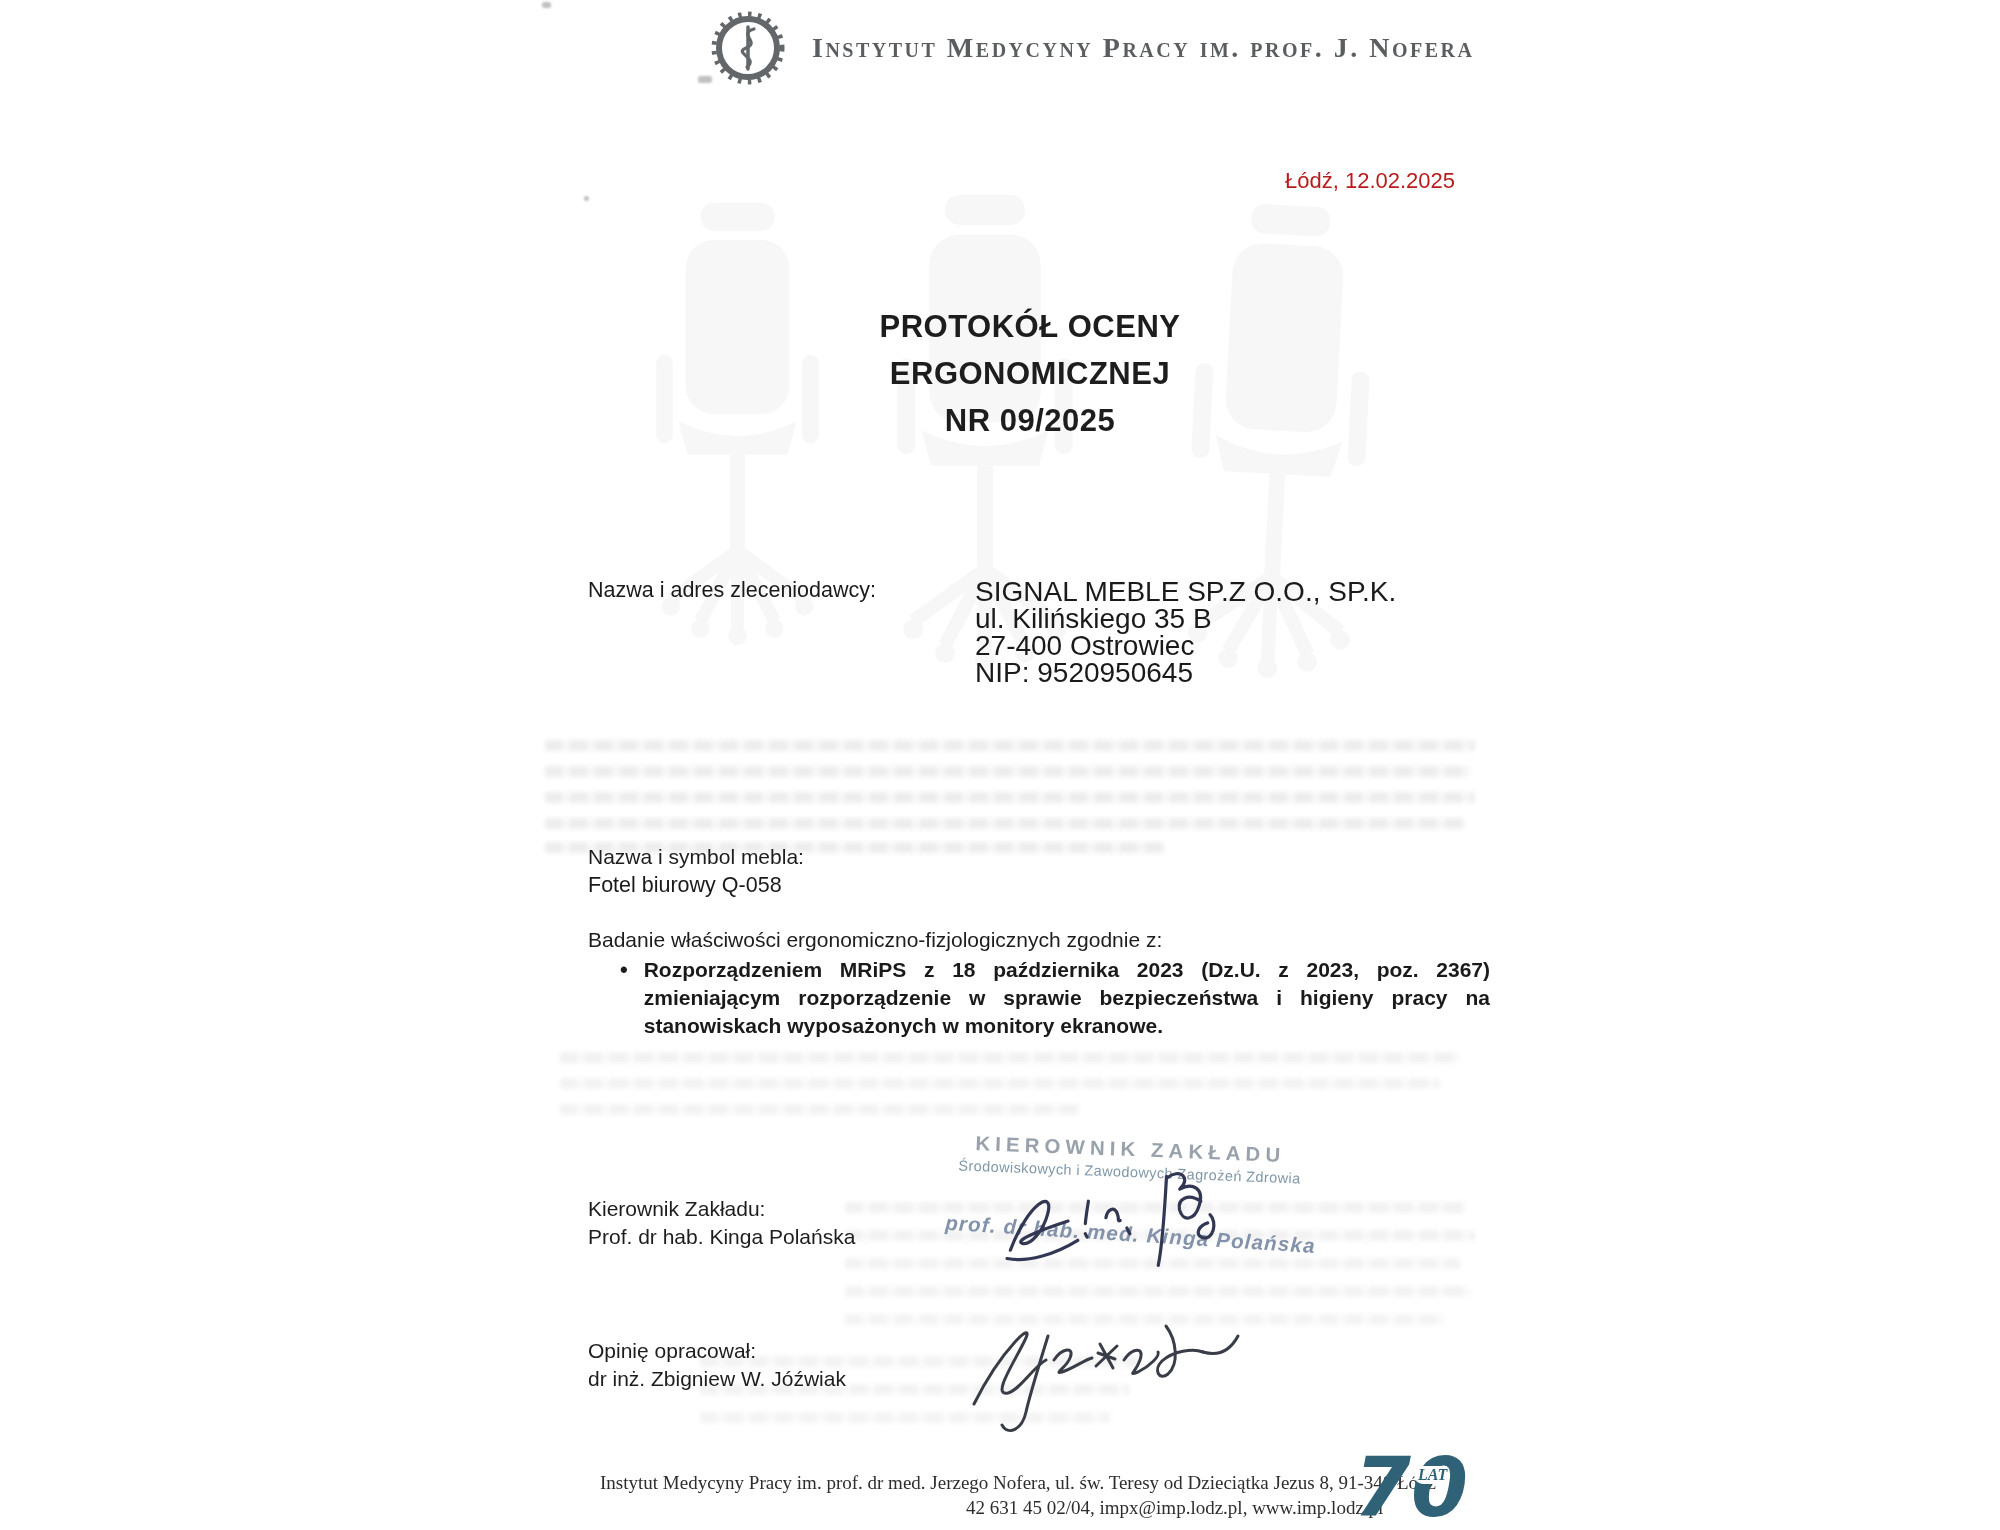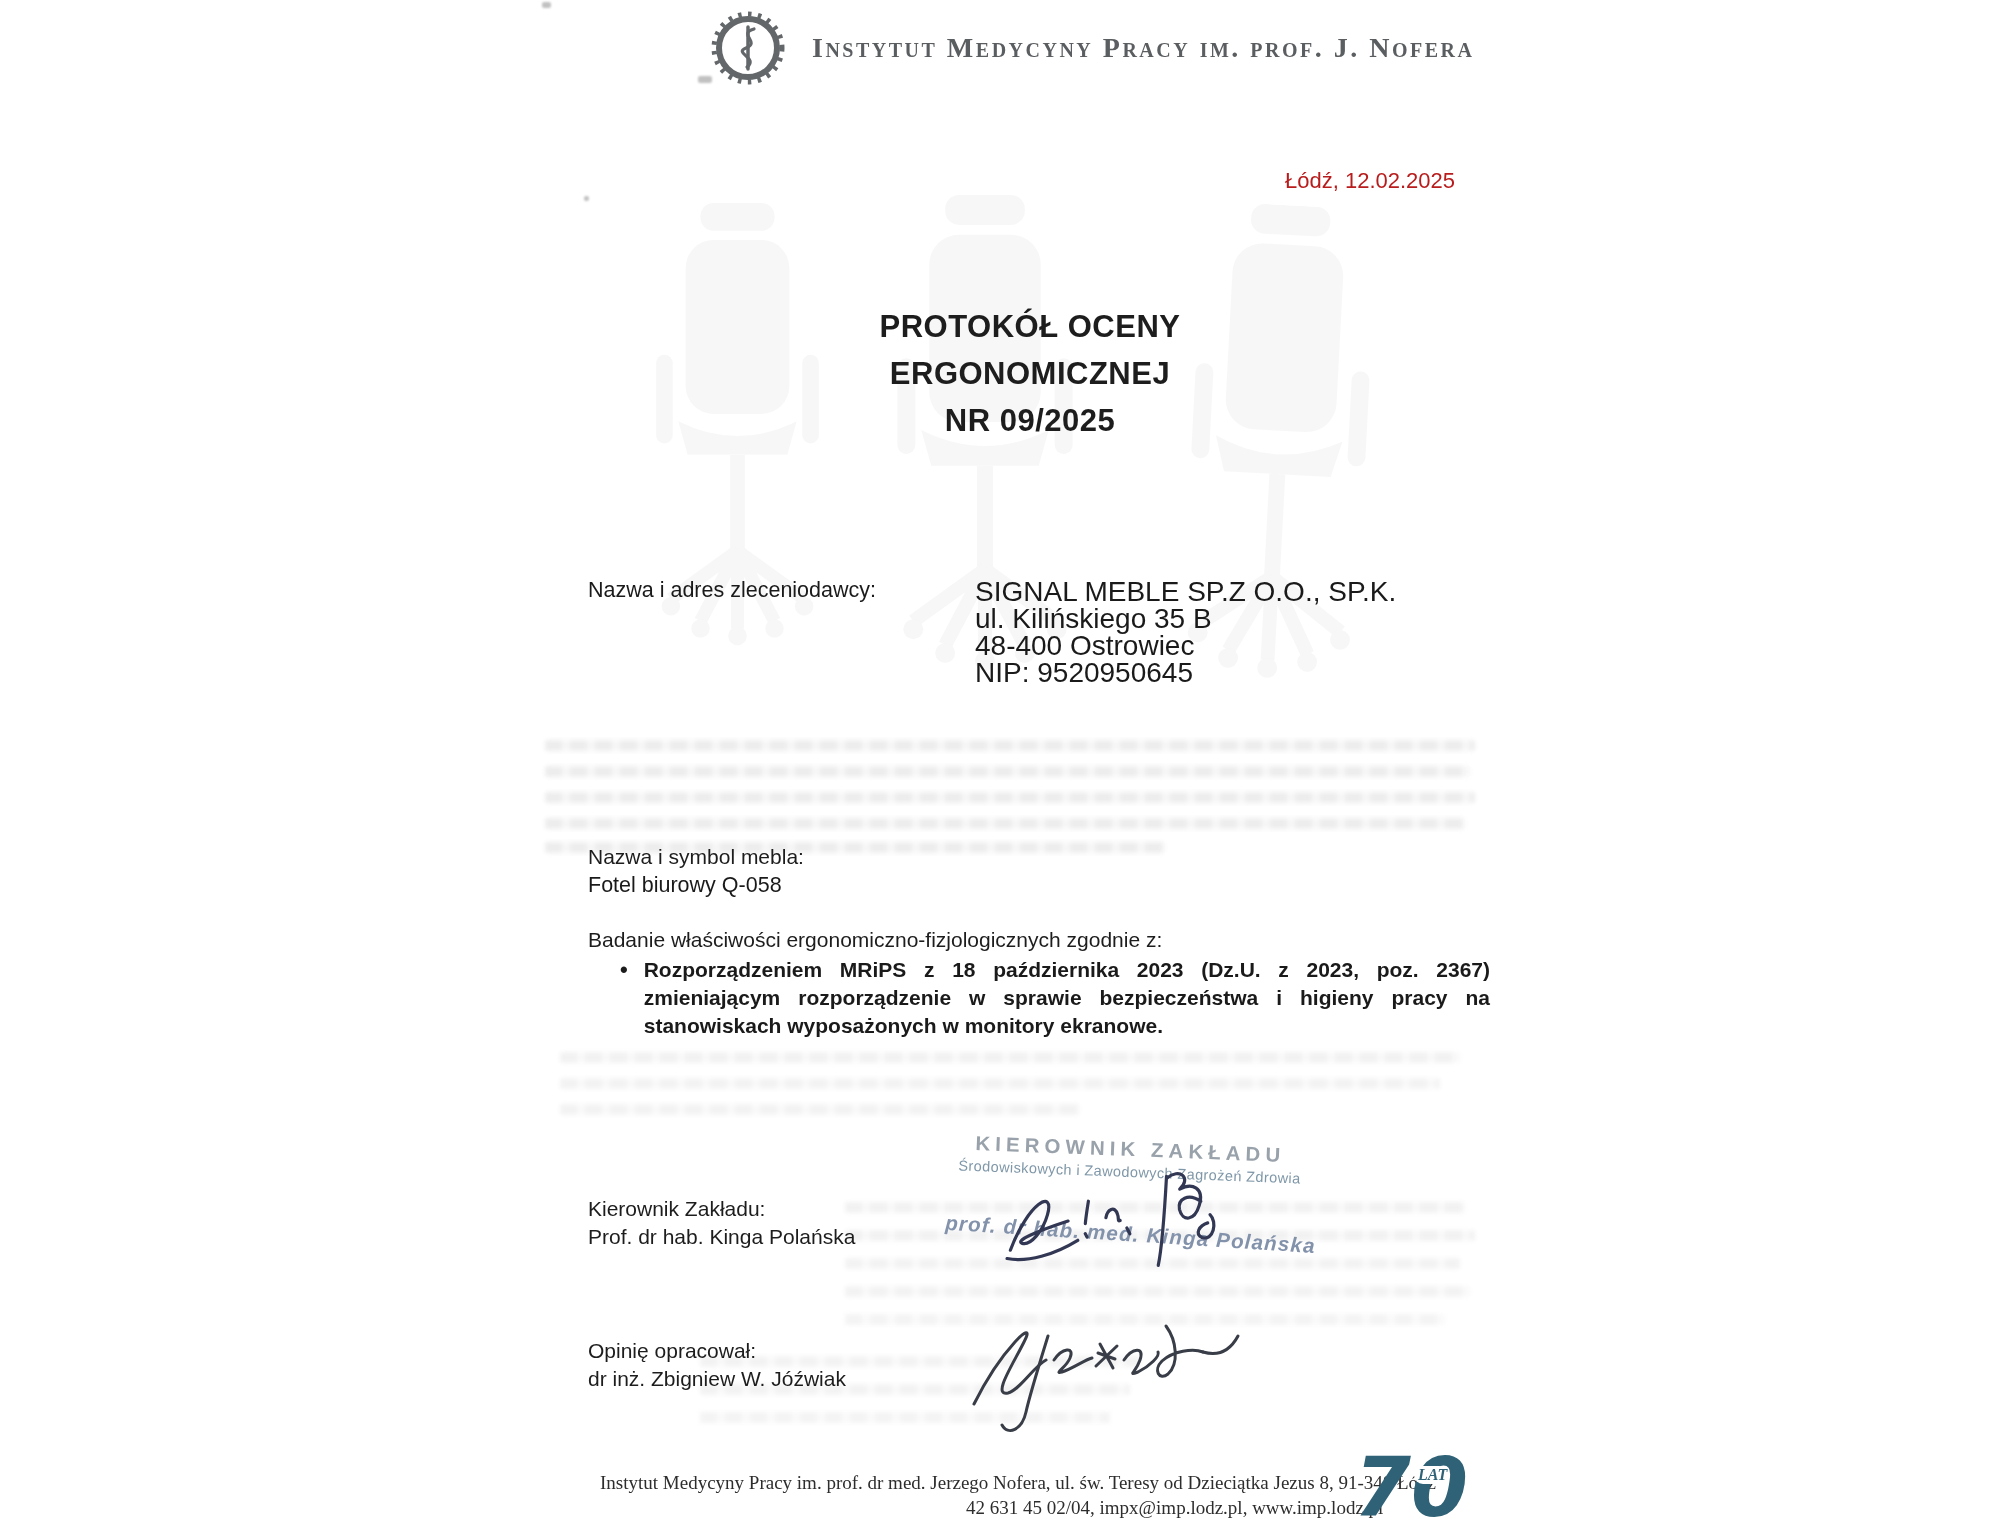--- a/index.html
+++ b/index.html
@@ -120,21 +120,21 @@
   <div class="abs doc-title" style="left:730px;top:303px;width:600px">
     <div>PROTOKÓŁ OCENY</div>
     <div>ERGONOMICZNEJ</div>
     <div>NR 09/2025</div>
   </div>
 
   <div class="abs lbl-b" style="left:588px;top:578px">Nazwa i adres zleceniodawcy:</div>
   <div class="abs addr" style="left:963px;top:578px">
     <div>SIGNAL MEBLE SP.Z O.O., SP.K.</div>
     <div>ul. Kilińskiego 35 B</div>
-    <div>48-400 Ostrowiec</div>
+    <div>27-400 Ostrowiec</div>
     <div>NIP: 9520950645</div>
   </div>
 
   <div class="abs lbl" style="left:588px;top:845px">Nazwa i symbol mebla:</div>
   <div class="abs lbl-b" style="left:588px;top:873px">Fotel biurowy Q-058</div>
 
   <div class="abs lbl" style="left:588px;top:928px">Badanie właściwości ergonomiczno-fizjologicznych zgodnie z:</div>
   <div class="abs bullet-row" style="left:620px;top:956px">
     <span class="dot"></span>
     <span class="bullet-text">Rozporządzeniem MRiPS z 18 października 2023 (Dz.U. z 2023, poz. 2367) zmieniającym rozporządzenie w sprawie bezpieczeństwa i higieny pracy na stanowiskach wyposażonych w monitory ekranowe.</span>

